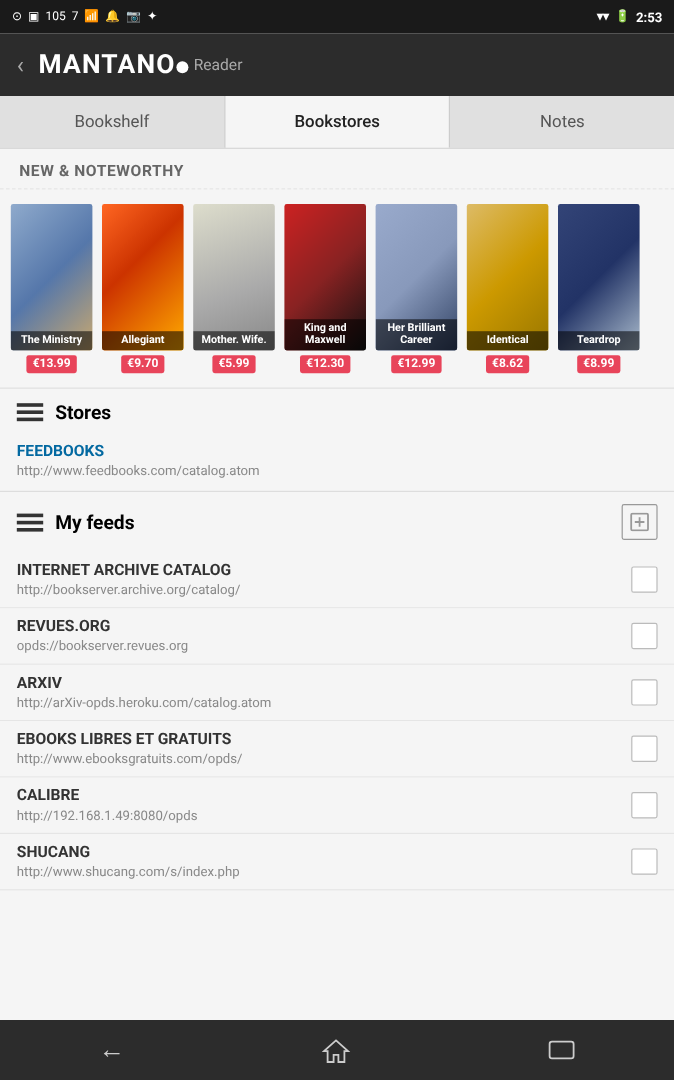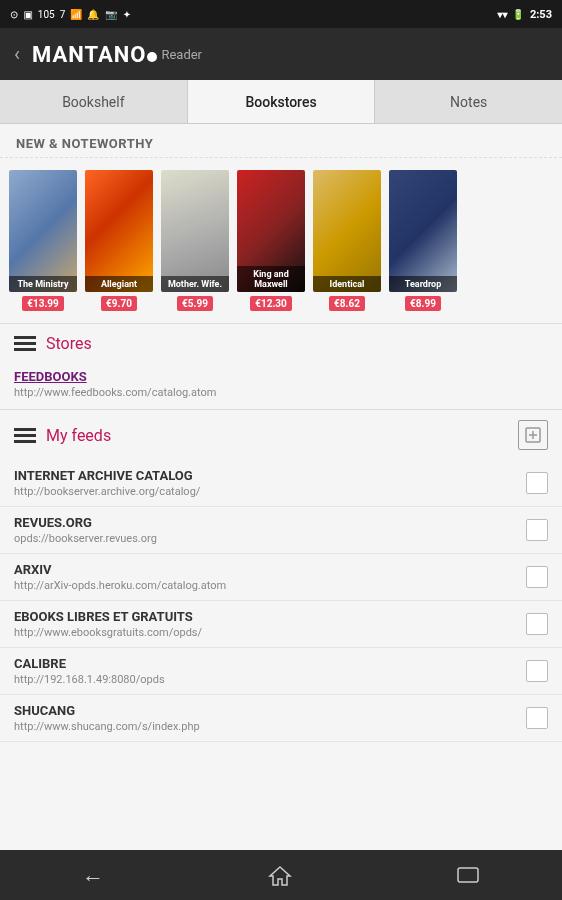--- a/index.html
+++ b/index.html
@@ -196,22 +196,22 @@
       position: absolute;
       width: 22px;
       height: 3px;
       background: #333;
       left: 0;
     }
     .section-icon::before { top: -6px; }
     .section-icon::after { top: 6px; }
     .section-label {
       font-size: 16px;
-      font-weight: normal;
-      color: #be185d;
+      font-weight: bold;
+      color: #000000;
       flex: 1;
     }
     .section-action {
       width: 30px;
       height: 30px;
       border: 1px solid #999;
       border-radius: 2px;
       display: flex;
       align-items: center;
       justify-content: center;
@@ -252,22 +252,21 @@
     }
 
     
     .stores-section {
       padding: 6px 14px 10px;
       background: #f5f5f5;
     }
     .stores-name {
       font-size: 13px;
       font-weight: bold;
-      color: #701a75;
-      text-decoration: underline;
+      color: #0369a1;
     }
     .stores-url {
       font-size: 11px;
       color: #888;
       margin-top: 2px;
     }
 
     
     #bottom-nav {
       position: absolute;
@@ -361,20 +360,26 @@
       <div class="book-price">€5.99</div>
     </div>
 
     <div class="book-item">
       <div class="book-cover book-cover-4">
         <div class="book-title-overlay">King and Maxwell</div>
       </div>
       <div class="book-price">€12.30</div>
     </div>
 
+    <div class="book-item">
+      <div class="book-cover book-cover-5">
+        <div class="book-title-overlay">Her Brilliant Career</div>
+      </div>
+      <div class="book-price">€12.99</div>
+    </div>
 
     <div class="book-item">
       <div class="book-cover book-cover-6">
         <div class="book-title-overlay">Identical</div>
       </div>
       <div class="book-price">€8.62</div>
     </div>
 
     <div class="book-item">
       <div class="book-cover book-cover-7">

